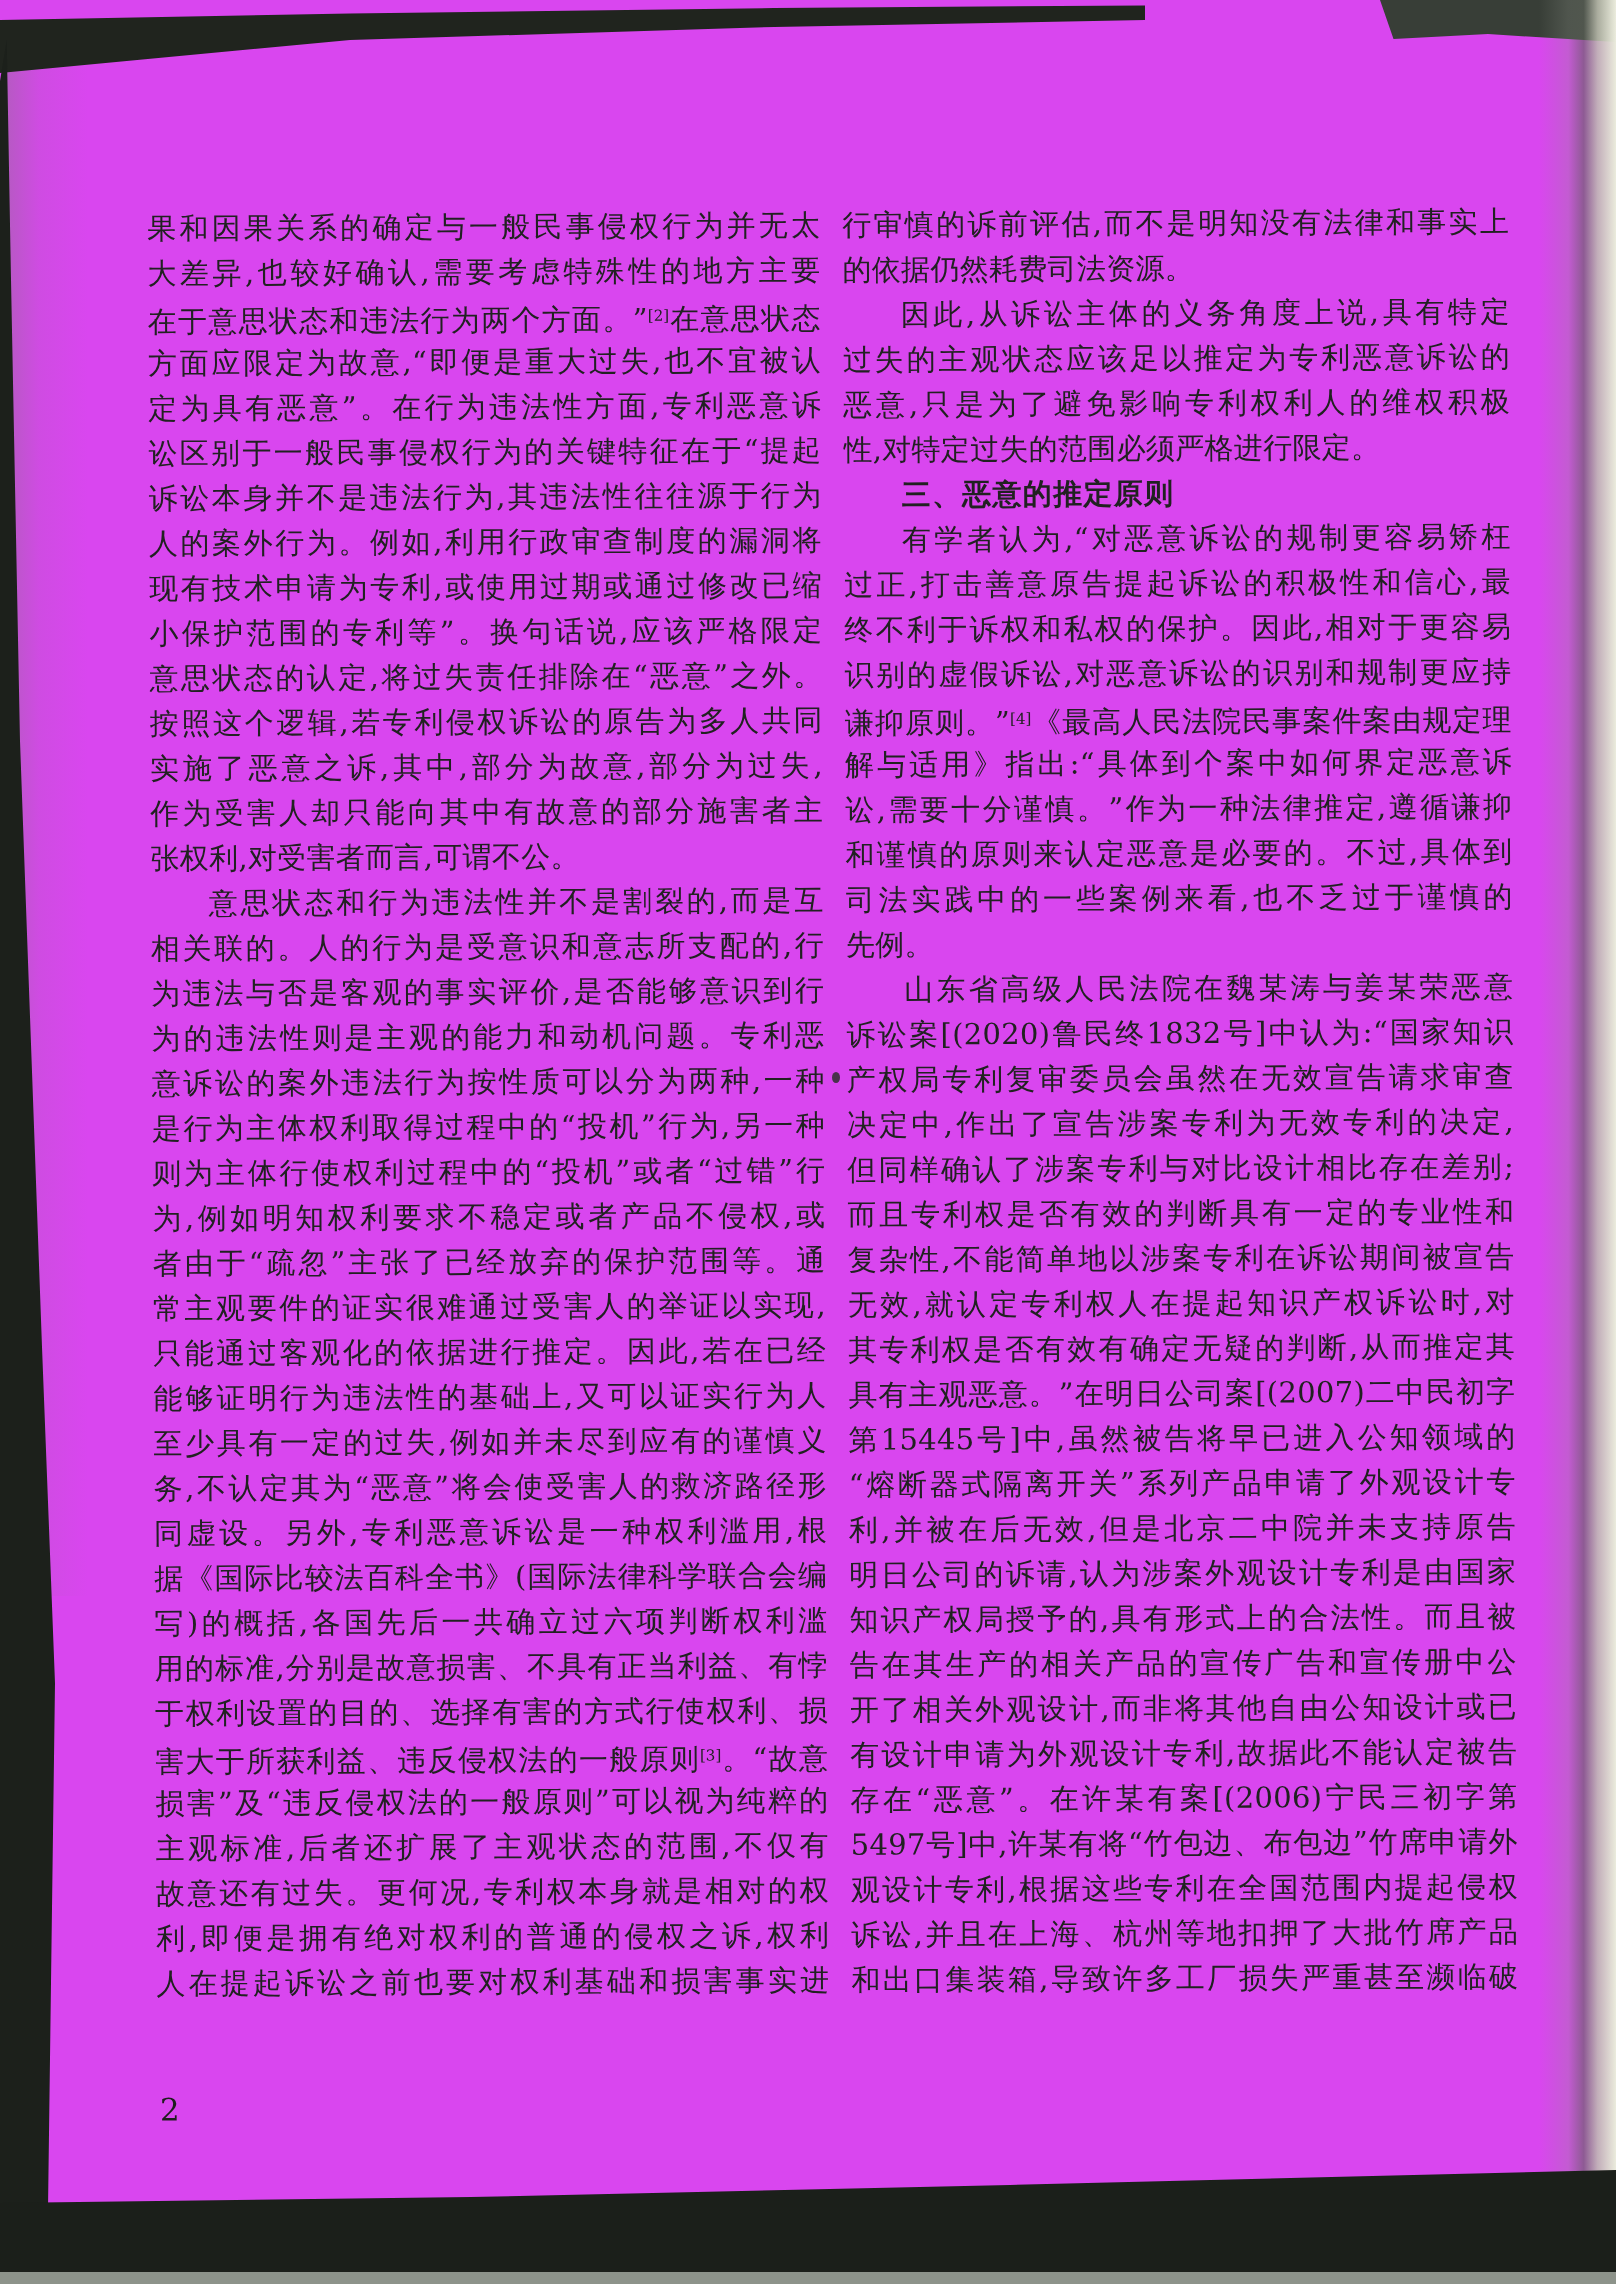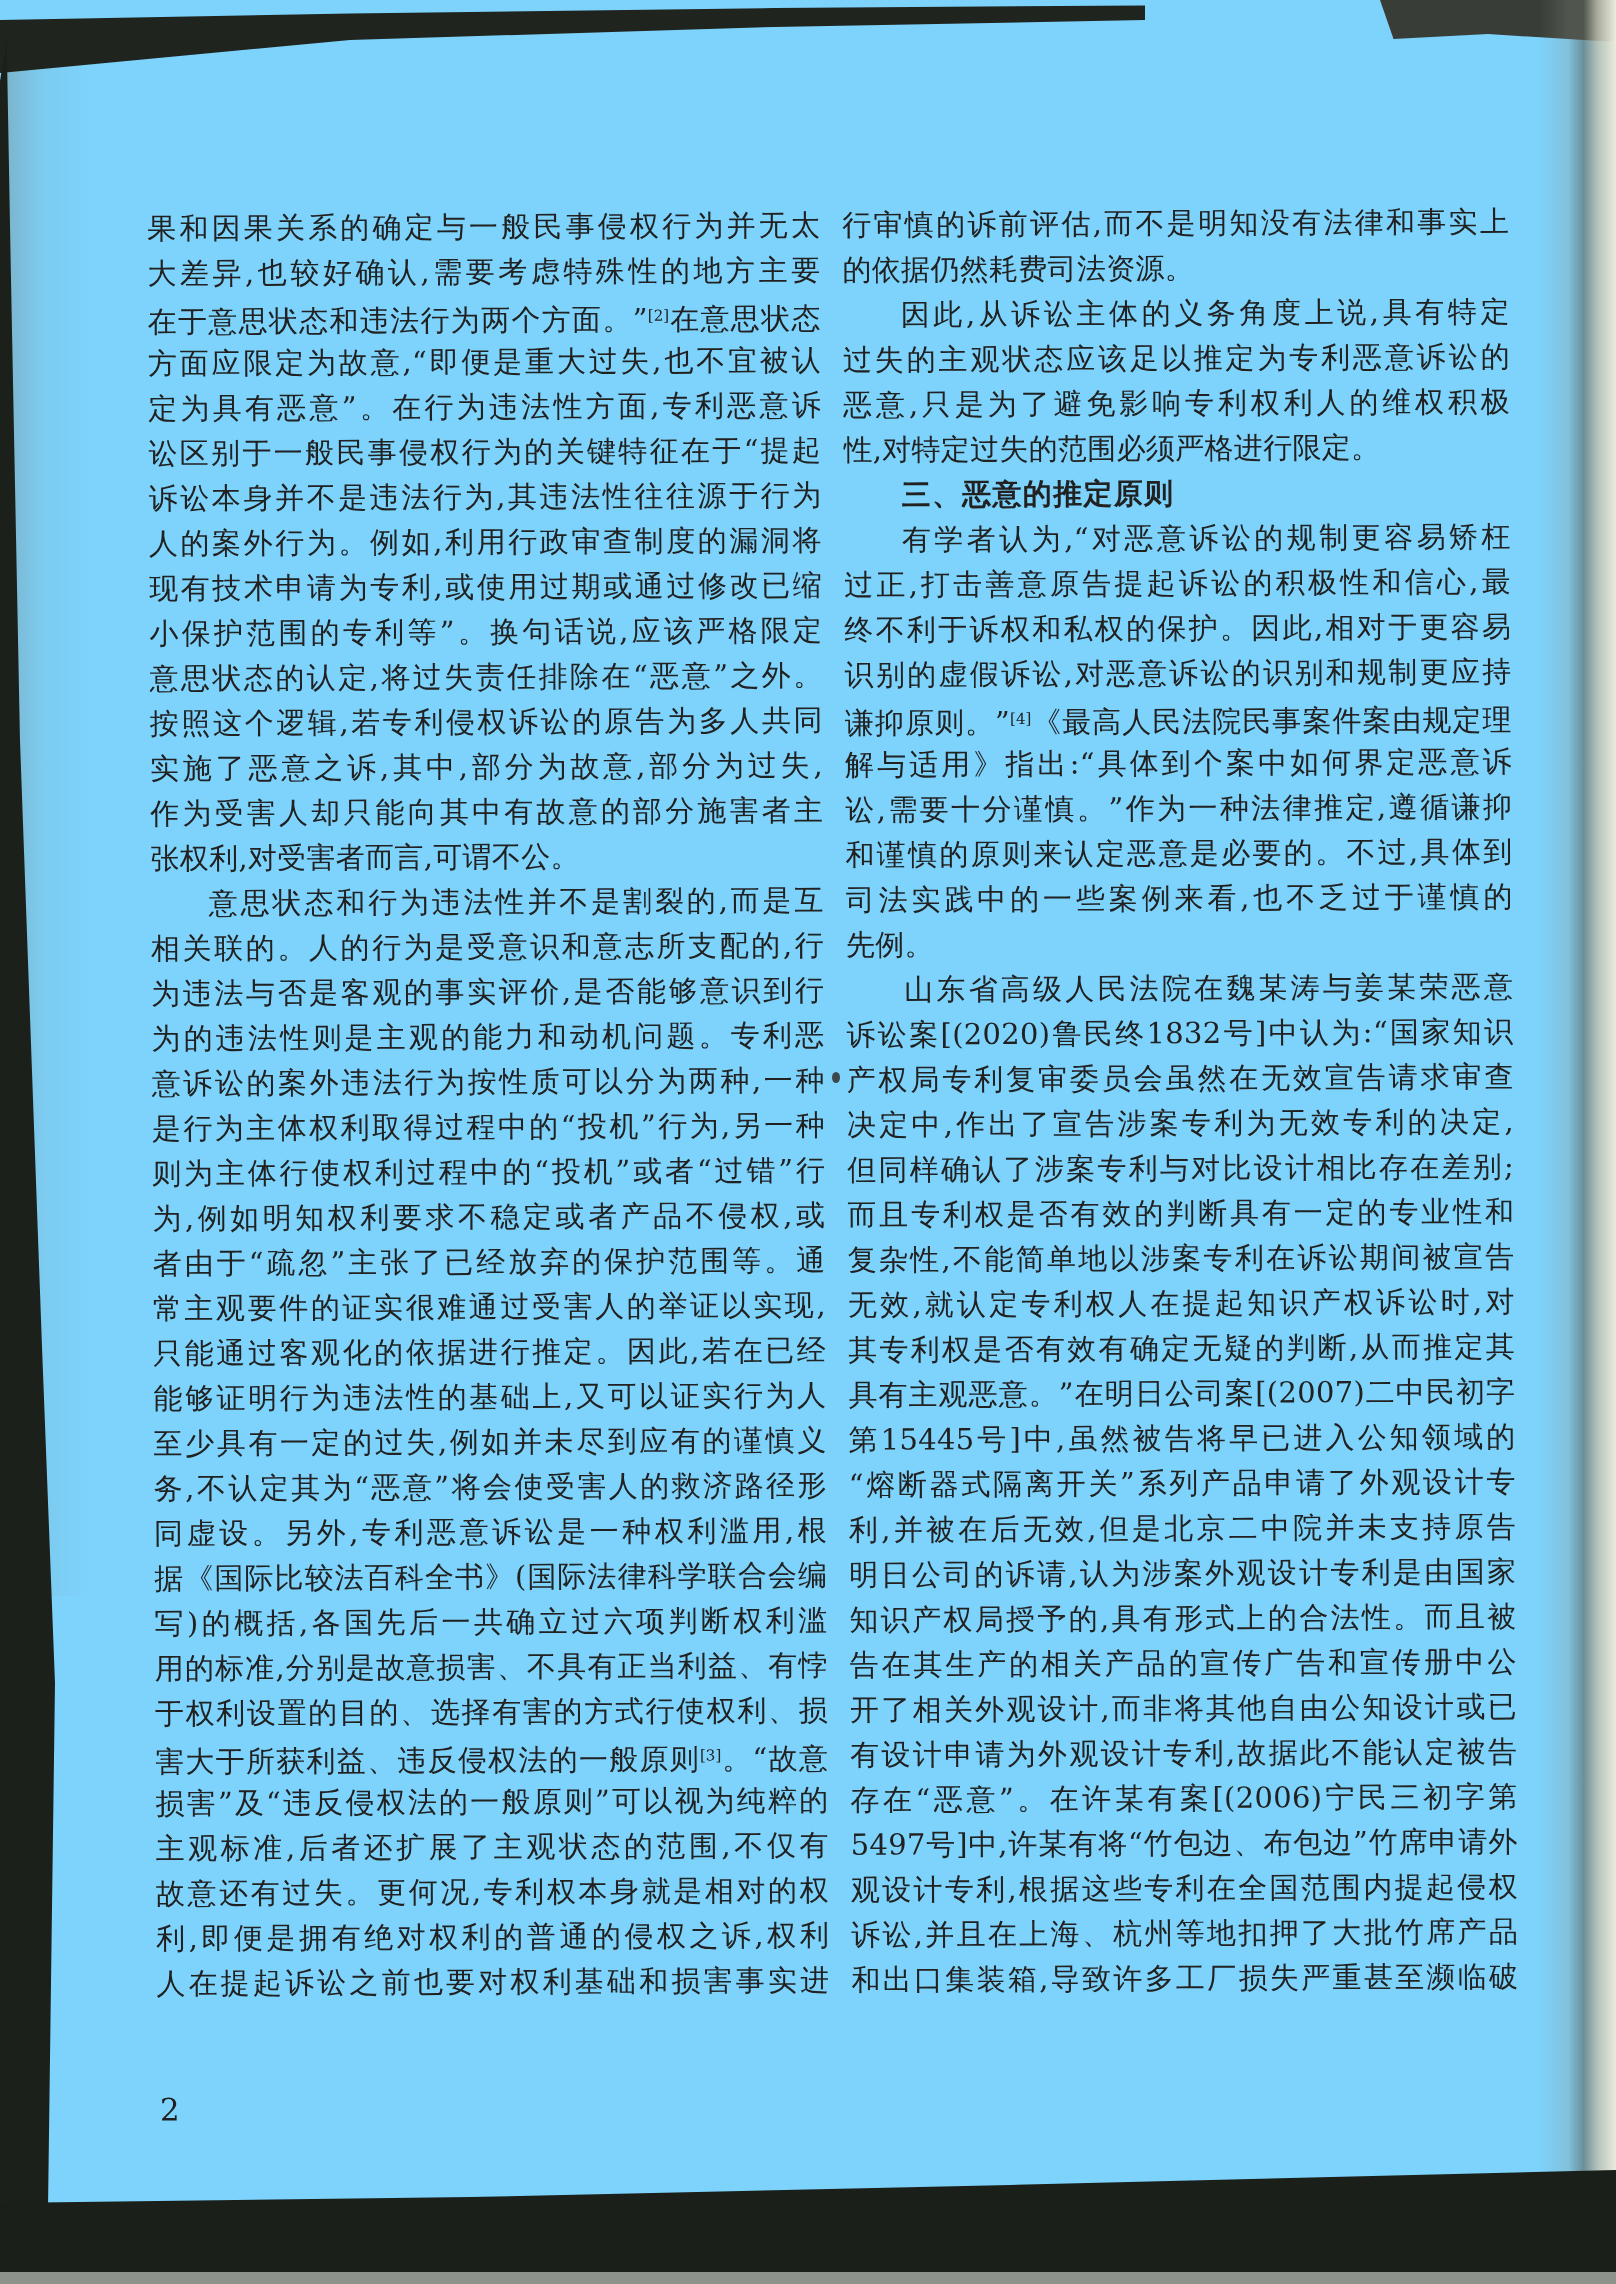--- a/index.html
+++ b/index.html
@@ -7,21 +7,21 @@
     padding: 0;
     width: 1616px;
     height: 2284px;
     background: #f2f2ec;
     overflow: hidden;
   }
   .page {
     position: relative;
     width: 1616px;
     height: 2284px;
-    background: #7dd3fc;
+    background: #d946ef;
     font-family: "DejaVu Serif", "Liberation Serif", serif;
     color: #212121;
   }
   
   .artifact { position: absolute; pointer-events: none; }
   .scan-top-band {
     left: 0; top: 0; width: 1616px; height: 88px;
     background: #20241e;
     clip-path: polygon(0 20px, 350px 13.5px, 774px 8px, 1145px 5.4px, 1145px 20px, 774px 27px, 350px 40px, 0 73px);
   }

